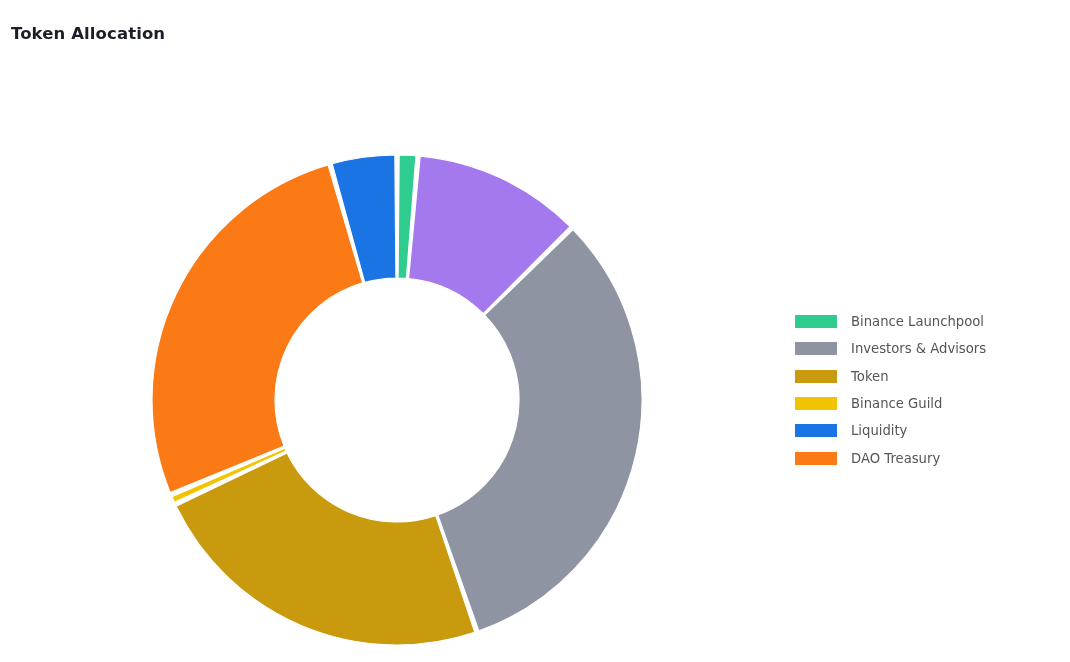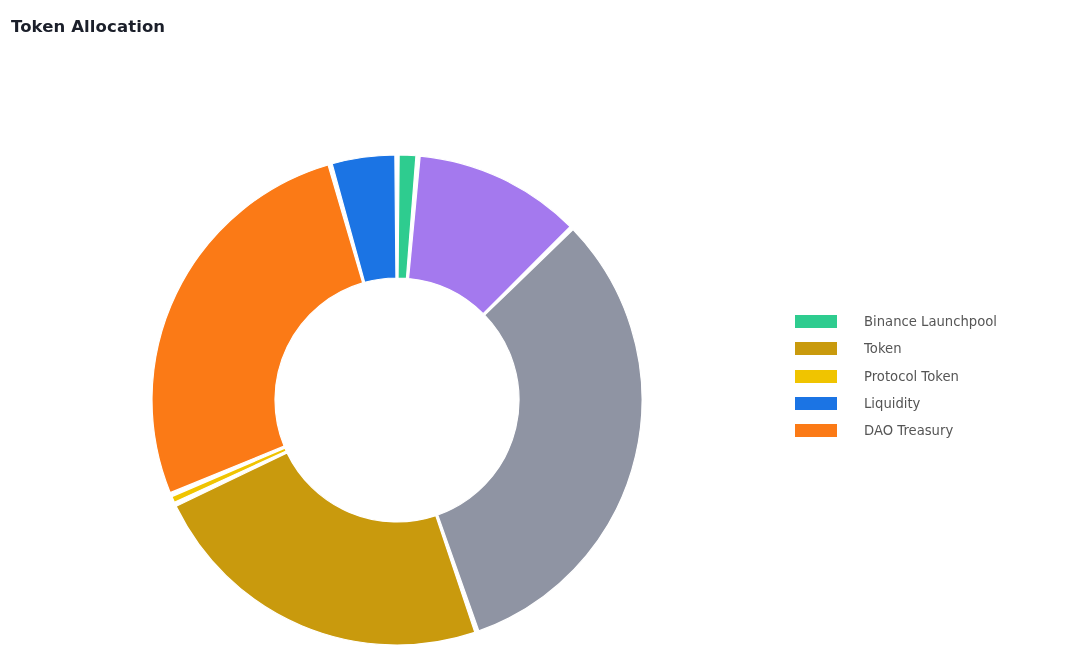--- a/index.html
+++ b/index.html
@@ -11,21 +11,21 @@
   body {
     width: 1070px;
     height: 662px;
     position: relative;
     overflow: hidden;
     font-family: "DejaVu Sans", "Liberation Sans", sans-serif;
   }
   #chart-title {
     position: absolute;
     left: 11px;
-    top: 17px;
+    top: 24px;
     font-size: 16.5px;
     font-weight: 600;
     color: #1b1f2a;
     letter-spacing: 0.1px;
     white-space: nowrap;
   }
   #donut-wrap {
     position: absolute;
     left: 0;
     top: 0;
@@ -49,21 +49,21 @@
     align-items: center;
     height: 27.3px;
   }
   .legend-swatch {
     width: 42px;
     height: 13px;
     flex: 0 0 auto;
     border-radius: 0;
   }
   .legend-label {
-    margin-left: 27px;
+    margin-left: 14px;
     font-size: 13.2px;
     color: #555555;
     white-space: nowrap;
     line-height: 1;
   }
 </style>
 </head>
 <body>
 
 <div id="chart-title">Token Allocation</div>
@@ -81,26 +81,30 @@
       </g>
   </svg>
 </div>
 
 <div id="legend">
     <div class="legend-item">
       <span class="legend-swatch" style="background: rgb(46, 204, 143);"></span>
       <span class="legend-label">Binance Launchpool</span>
     </div>
     <div class="legend-item">
+      <span class="legend-swatch" style="background: rgb(143, 148, 163);"></span>
+      <span class="legend-label">Investors &amp; Advisors</span>
+    </div>
+    <div class="legend-item">
       <span class="legend-swatch" style="background: rgb(201, 154, 13);"></span>
       <span class="legend-label">Token</span>
     </div>
     <div class="legend-item">
       <span class="legend-swatch" style="background: rgb(240, 196, 0);"></span>
-      <span class="legend-label">Protocol Token</span>
+      <span class="legend-label">Binance Guild</span>
     </div>
     <div class="legend-item">
       <span class="legend-swatch" style="background: rgb(27, 116, 228);"></span>
       <span class="legend-label">Liquidity</span>
     </div>
     <div class="legend-item">
       <span class="legend-swatch" style="background: rgb(251, 122, 22);"></span>
       <span class="legend-label">DAO Treasury</span>
     </div>
   </div>

